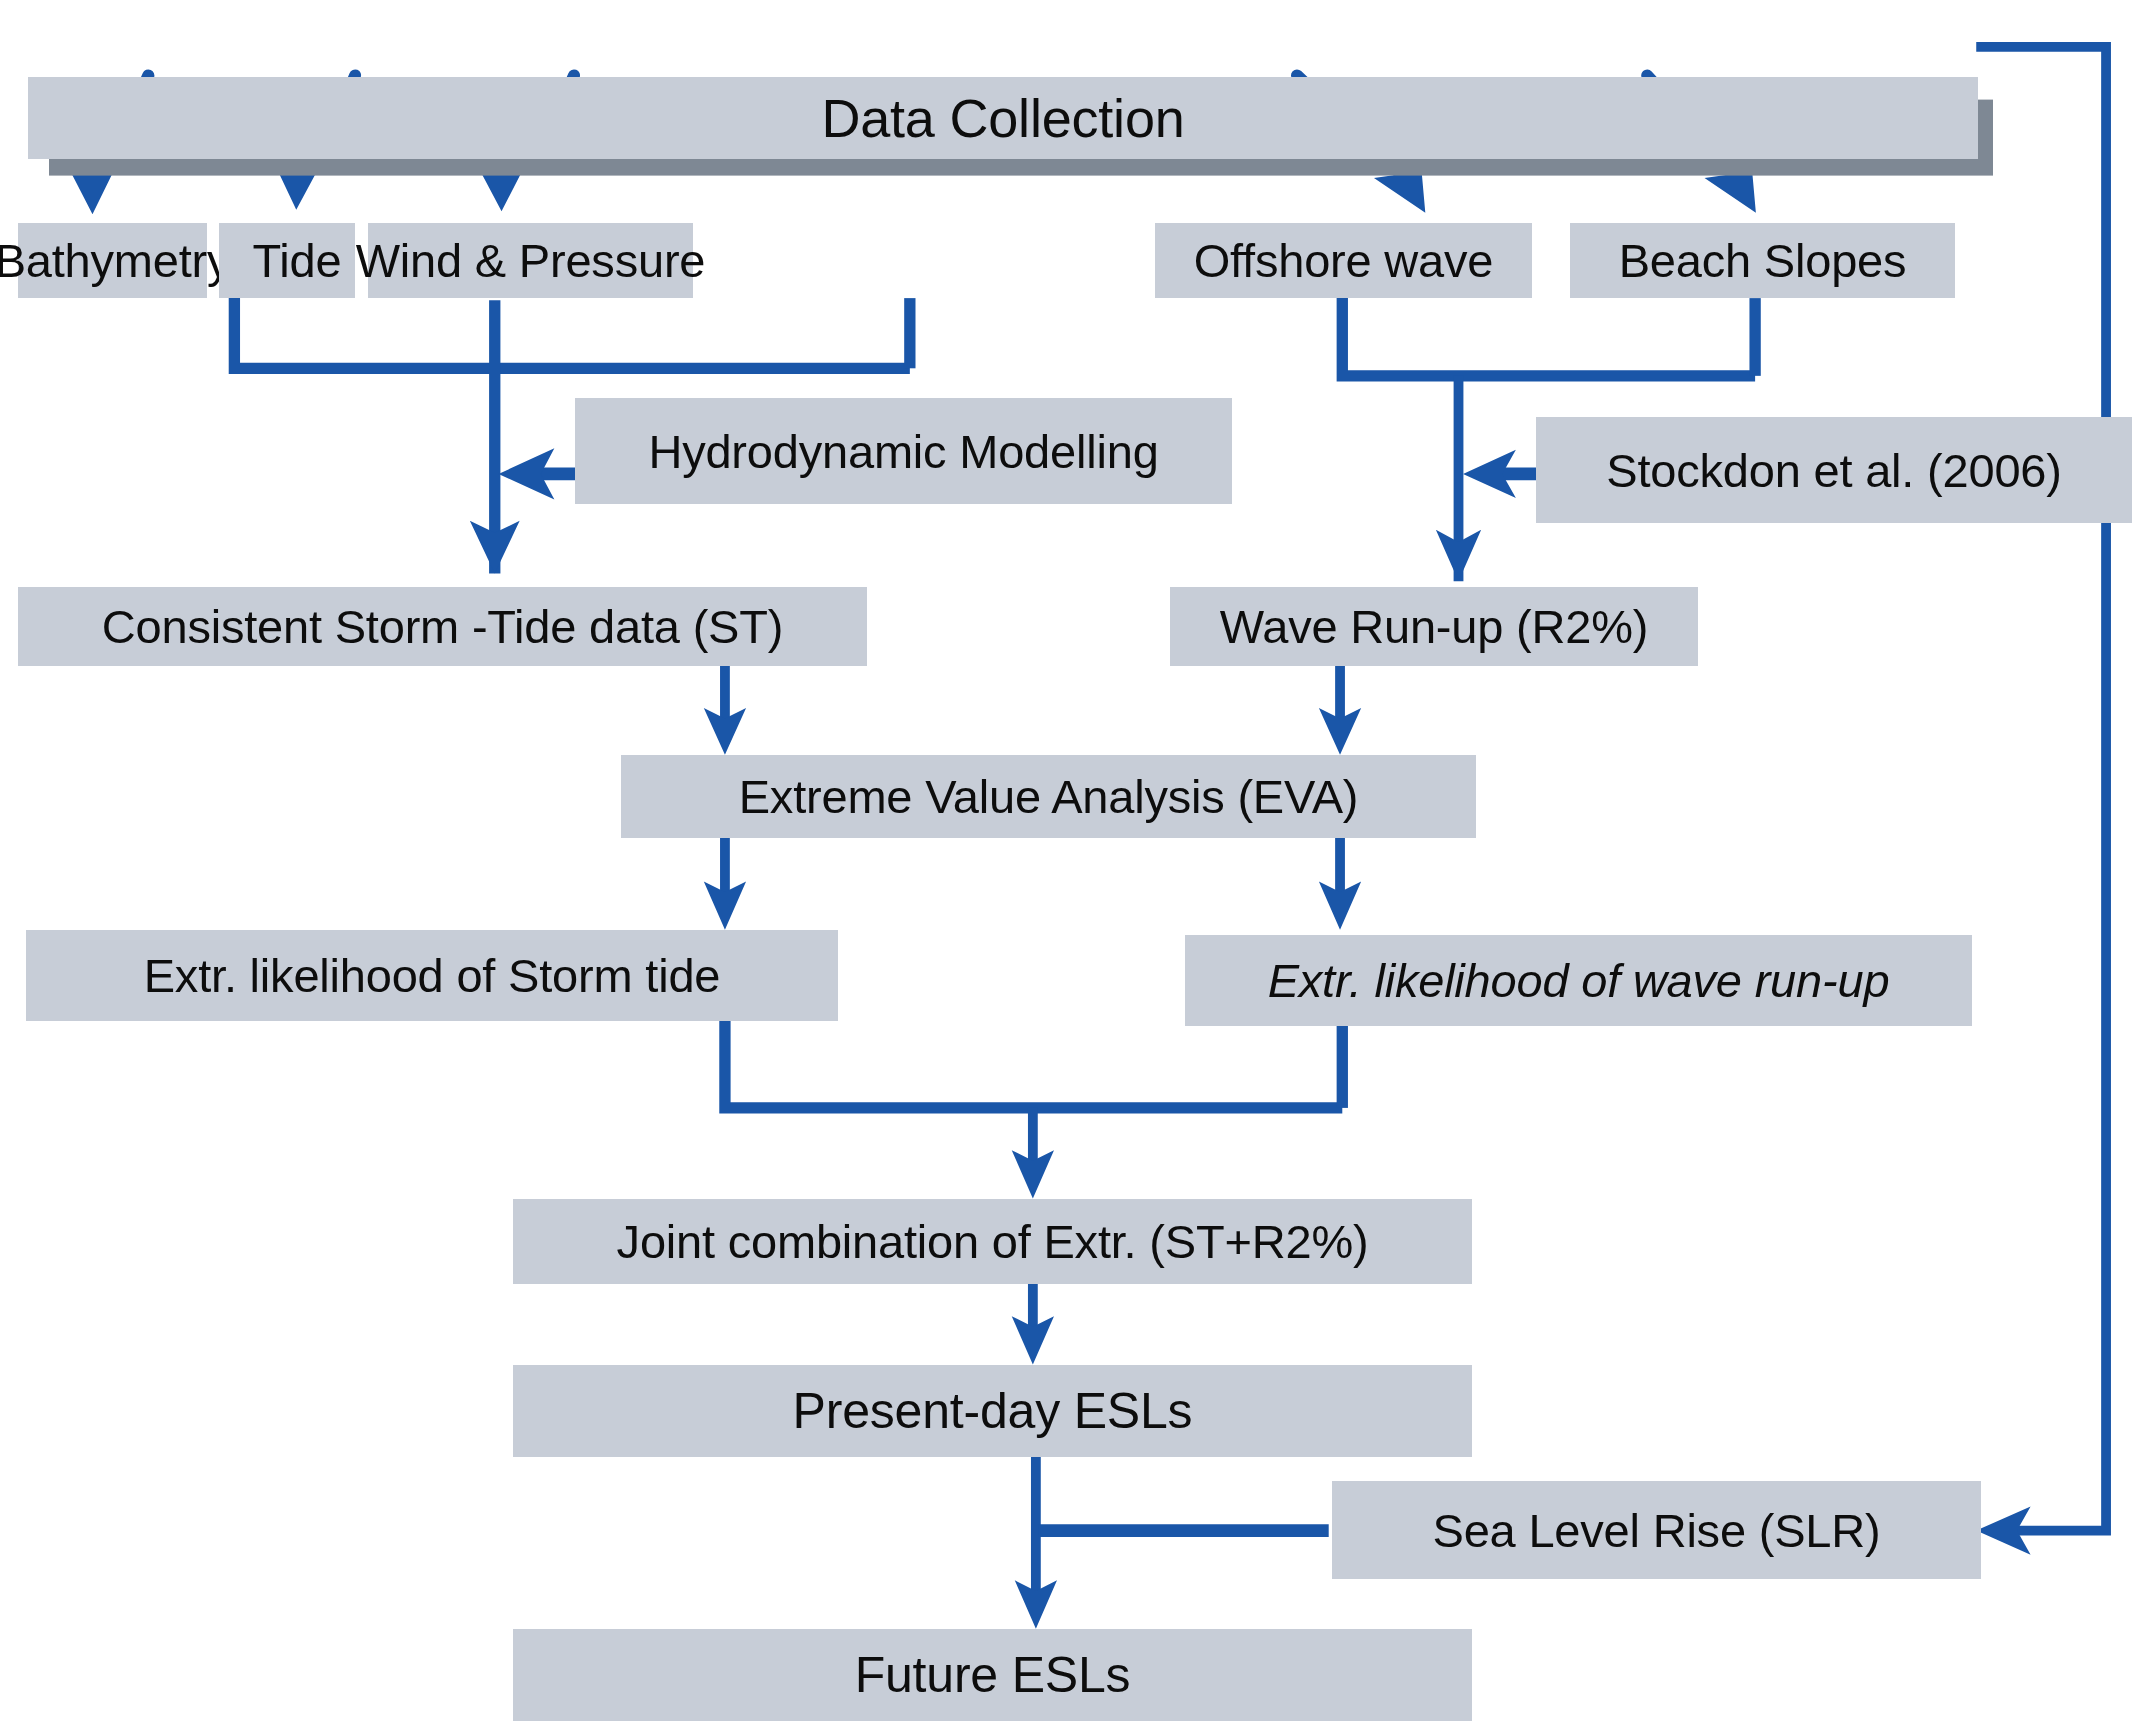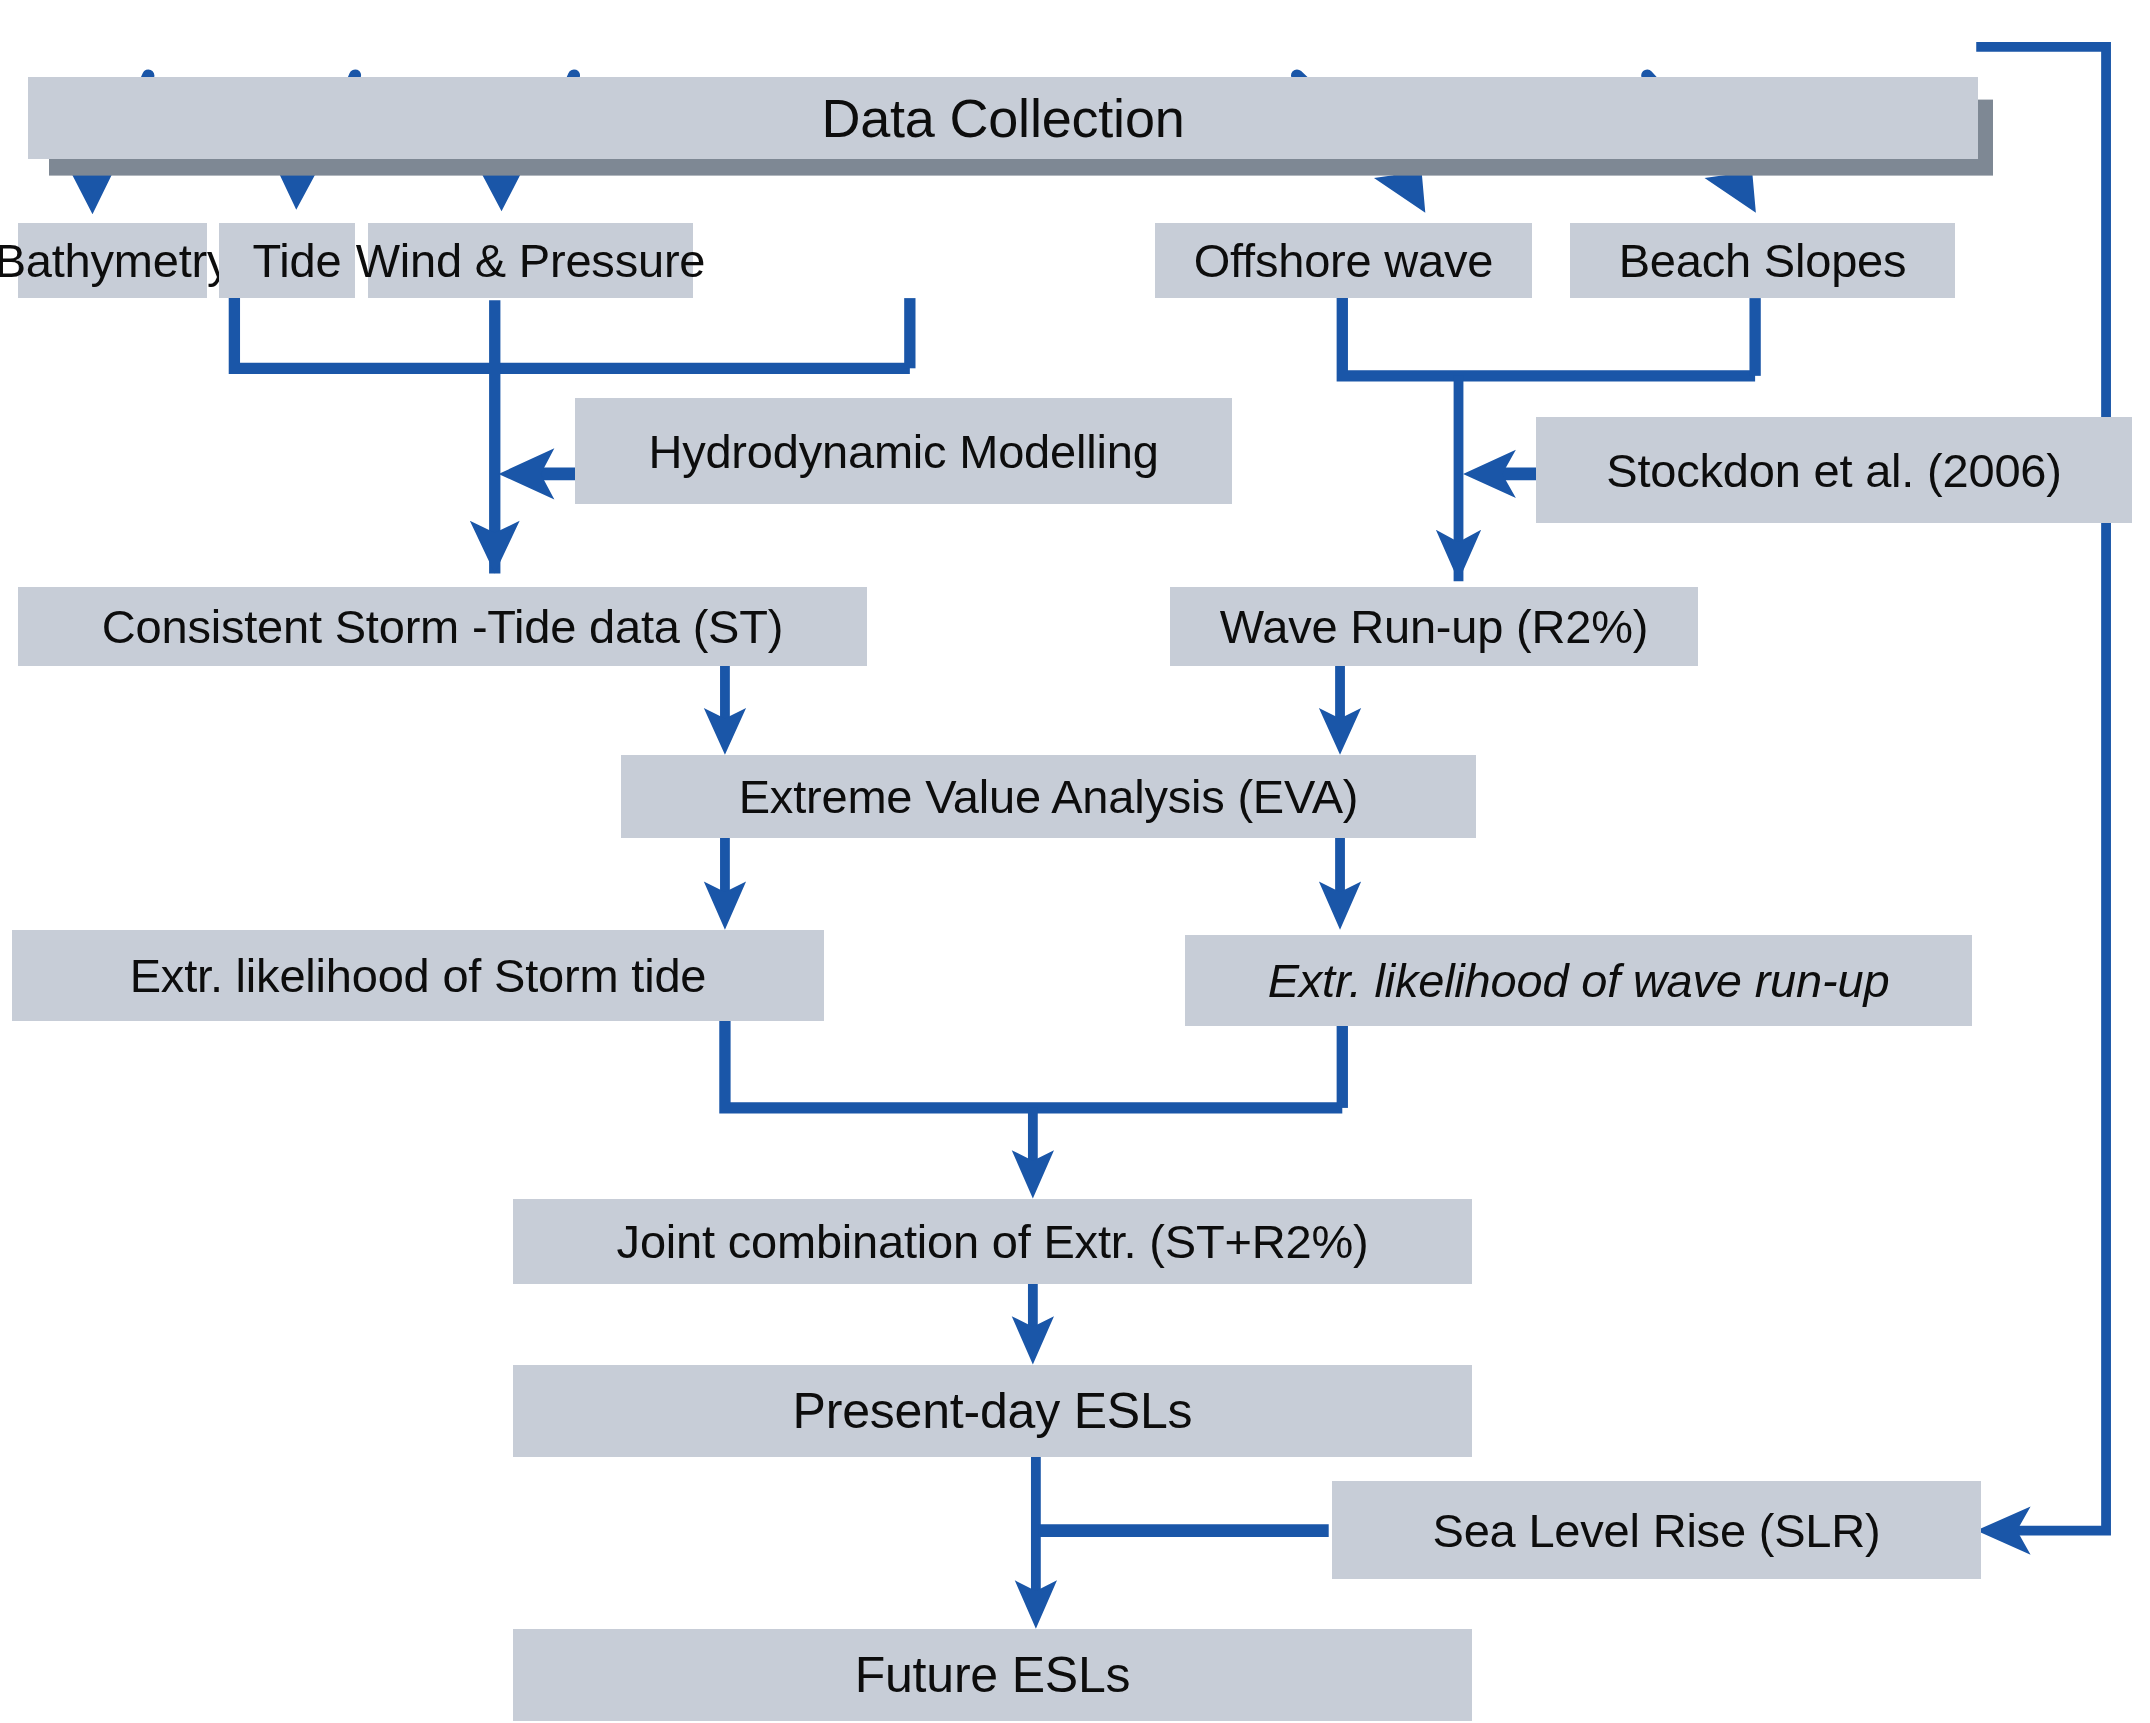--- a/index.html
+++ b/index.html
@@ -184,21 +184,21 @@
   </div>
 
   <div class="node" style="left:1170px; top:587px; width:528px; height:79px; font-size:47px;">
     <span class="node-label">Wave Run-up (R2%)</span>
   </div>
 
   <div class="node" style="left:621px; top:755px; width:855px; height:83px; font-size:47px;">
     <span class="node-label">Extreme Value Analysis (EVA)</span>
   </div>
 
-  <div class="node" style="left:12px; top:930px; width:812px; height:91px; font-size:47px;">
+  <div class="node" style="left:26px; top:930px; width:812px; height:91px; font-size:47px;">
     <span class="node-label">Extr. likelihood of Storm tide</span>
   </div>
 
   <div class="node" style="left:1185px; top:935px; width:787px; height:91px; font-size:47px;font-style:italic;">
     <span class="node-label">Extr. likelihood of wave run-up</span>
   </div>
 
   <div class="node" style="left:513px; top:1199px; width:959px; height:85px; font-size:47px;">
     <span class="node-label">Joint combination of  Extr. (ST+R2%)</span>
   </div>

